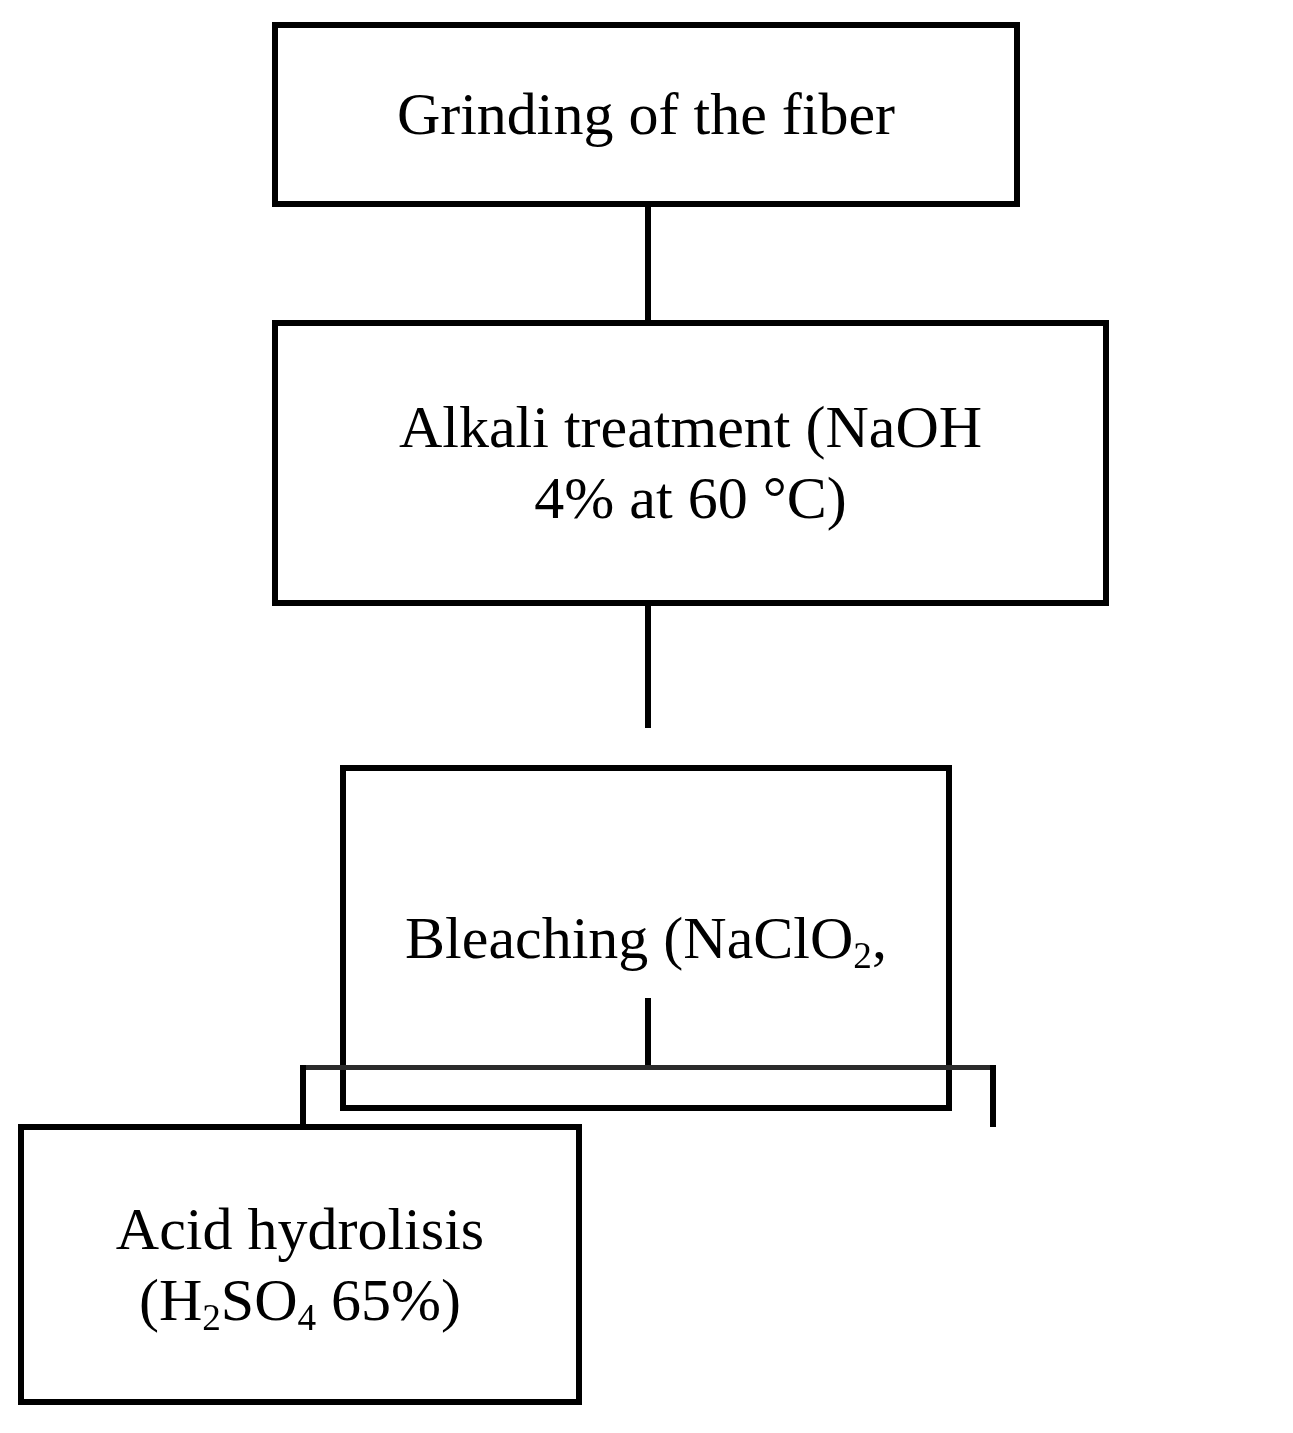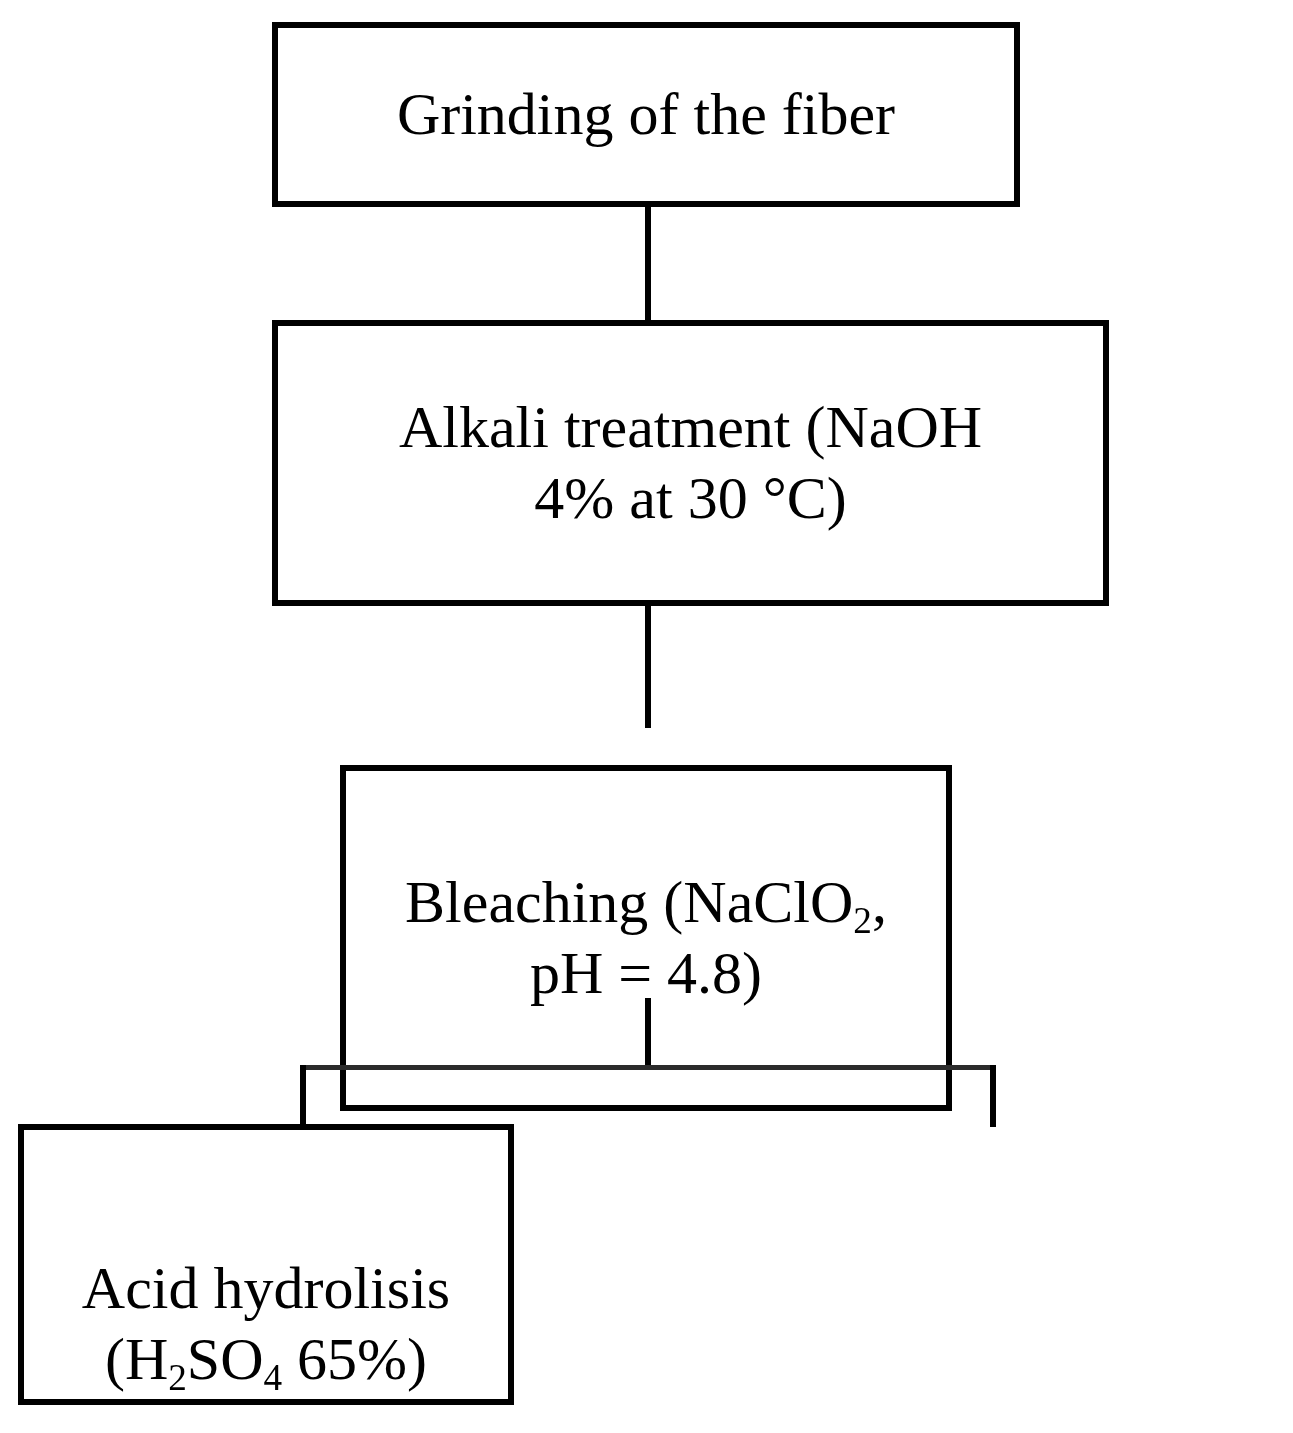--- a/index.html
+++ b/index.html
@@ -33,21 +33,21 @@
   }
   .node-label {
     display: block;
     white-space: pre-line;
     text-align: center;
   }
   
   #node-grinding   { left: 272px; top: 22px;   width: 748px; height: 185px; }
   #node-alkali     { left: 272px; top: 320px;  width: 837px; height: 286px; }
   #node-bleaching  { left: 340px; top: 765px;  width: 612px; height: 346px; }
-  #node-acid       { left: 18px;  top: 1124px; width: 496px; height: 281px; align-items: flex-end; }
+  #node-acid       { left: 18px;  top: 1124px; width: 564px; height: 281px; }
   #node-defib      { left: 705px; top: 1124px; width: 568px; height: 281px; }
 
   
   .conn-v, .conn-h {
     position: absolute;
     background: #000000;
   }
   #conn-grind-alkali  { left: 645px; top: 203px;  width: 6px;   height: 122px; }
   #conn-alkali-bleach { left: 645px; top: 602px;  width: 6px;   height: 126px; }
   #conn-bleach-stem   { left: 645px; top: 998px;  width: 6px;   height: 72px;  }
@@ -68,27 +68,27 @@
 
 <div id="canvas">
 
   <div class="node" id="node-grinding">
     <span class="node-label">Grinding of the fiber</span>
   </div>
 
   <div class="conn-v" id="conn-grind-alkali"></div>
 
   <div class="node" id="node-alkali">
-    <span class="node-label"><span>Alkali treatment (NaOH</span><br><span>4%  at 30 °C)</span></span>
+    <span class="node-label"><span>Alkali treatment (NaOH</span><br><span>4%  at 60 °C)</span></span>
   </div>
 
   <div class="conn-v" id="conn-alkali-bleach"></div>
 
   <div class="node" id="node-bleaching">
-    <span class="node-label"><span>Bleaching (NaClO</span><sub>2</sub><span>,</span><br><span>pH = 4.8)</span></span>
+    <span class="node-label"><span>Bleaching (NaClO</span><sub>2</sub><span>,</span><br></span>
   </div>
 
   <div class="conn-v" id="conn-bleach-stem"></div>
   <div class="conn-h" id="conn-branch-bar"></div>
   <div class="conn-v" id="conn-drop-left"></div>
   <div class="conn-v" id="conn-drop-right"></div>
 
   <div class="node" id="node-acid">
     <span class="node-label"><span>Acid hydrolisis</span><br><span>(H</span><sub>2</sub><span>SO</span><sub>4</sub><span> 65%)</span></span>
   </div>

